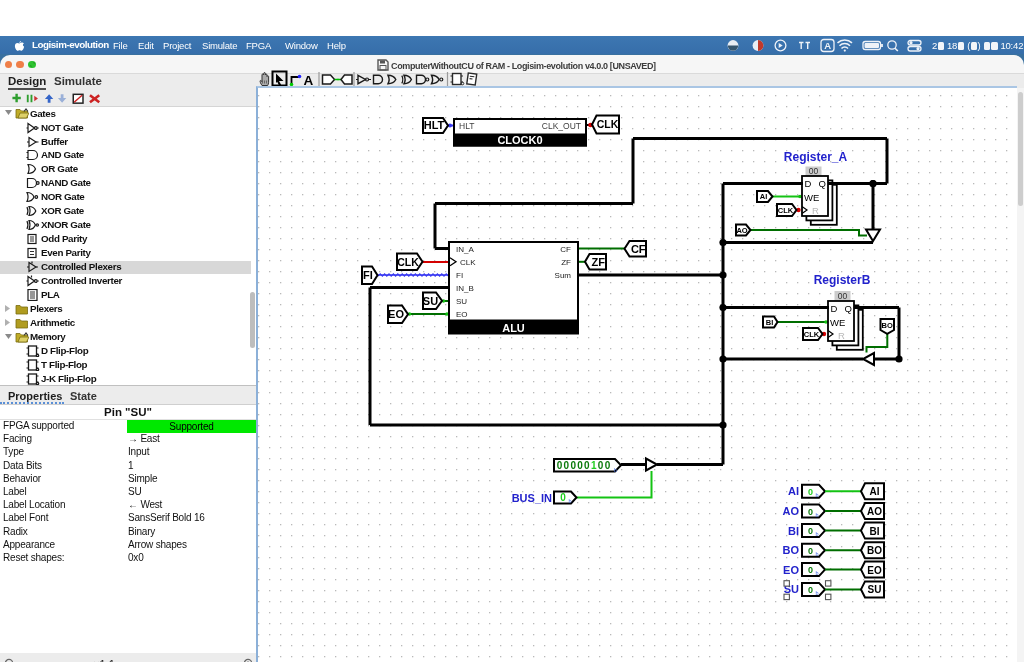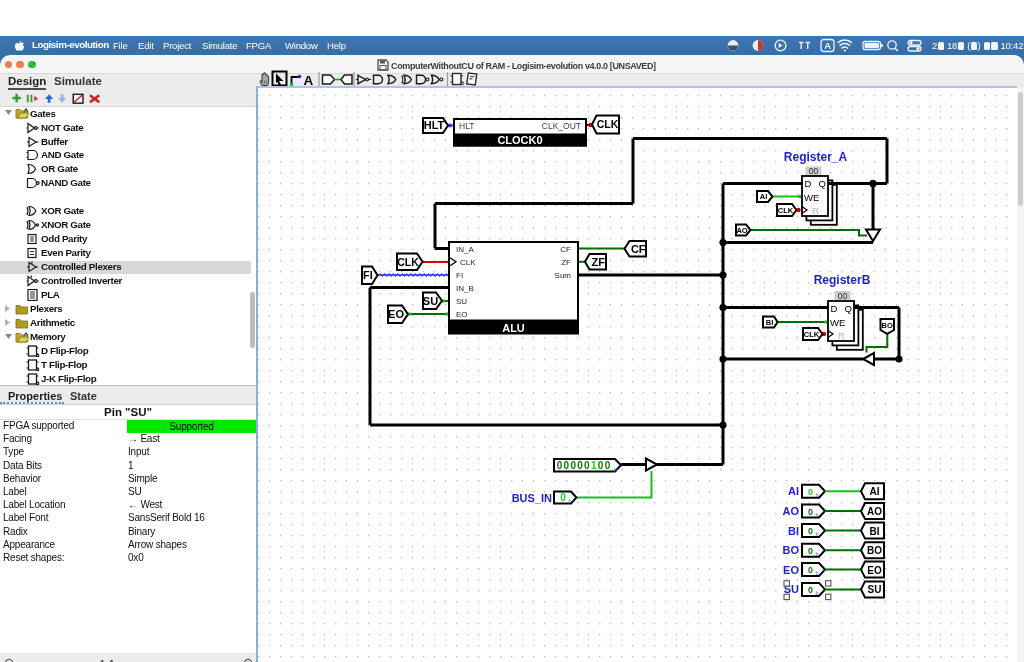--- a/index.html
+++ b/index.html
@@ -215,20 +215,27 @@
             <path d="M2,1.5c3.5,0 6.5,2 7.5,4.5-1,2.5-4,4.5-7.5,4.5 1.3-2.8 1.3-6.2 0-9z" stroke="#1a1a1a" stroke-width="1.2" fill="none"></path>
           </svg>
           <span class="lbl" style="left:41px">OR Gate</span>
         </div>
 <div class="trow" style="top:69.4px">
           <svg class="abs" style="left:26px;top:1px" width="13.5" height="12" viewBox="0 0 13.5 12">
             <path d="M1.5,1.5h4.5a4.5,4.5 0 0 1 0,9h-4.5z" stroke="#1a1a1a" stroke-width="1.2" fill="none"></path>
             <circle cx="11.8" cy="6" r="1.3" stroke="#1a1a1a" stroke-width="1.2" fill="none"></circle>
           </svg>
           <span class="lbl" style="left:41px">NAND Gate</span>
+        </div>
+<div class="trow" style="top:83.4px">
+          <svg class="abs" style="left:26px;top:1px" width="13.5" height="12" viewBox="0 0 13.5 12">
+            <path d="M1,1.5c3.5,0 6,2 7,4.5-1,2.5-3.5,4.5-7,4.5 1.3-2.8 1.3-6.2 0-9z" stroke="#1a1a1a" stroke-width="1.2" fill="none"></path>
+            <circle cx="10.3" cy="6" r="1.3" stroke="#1a1a1a" stroke-width="1.2" fill="none"></circle>
+          </svg>
+          <span class="lbl" style="left:41px">NOR Gate</span>
         </div>
 <div class="trow" style="top:97.4px">
           <svg class="abs" style="left:26px;top:1px" width="13.5" height="12" viewBox="0 0 13.5 12">
             <path d="M3,1.5c3.2,0 5.8,2 6.8,4.5-1,2.5-3.6,4.5-6.8,4.5 1.3-2.8 1.3-6.2 0-9z" stroke="#1a1a1a" stroke-width="1.2" fill="none"></path>
             <path d="M1,2c1.2,2.6 1.2,5.4 0,8" stroke="#1a1a1a" stroke-width="1.2" fill="none"></path>
           </svg>
           <span class="lbl" style="left:41px">XOR Gate</span>
         </div>
 <div class="trow" style="top:111.3px">
           <svg class="abs" style="left:26px;top:1px" width="13.5" height="12" viewBox="0 0 13.5 12">

